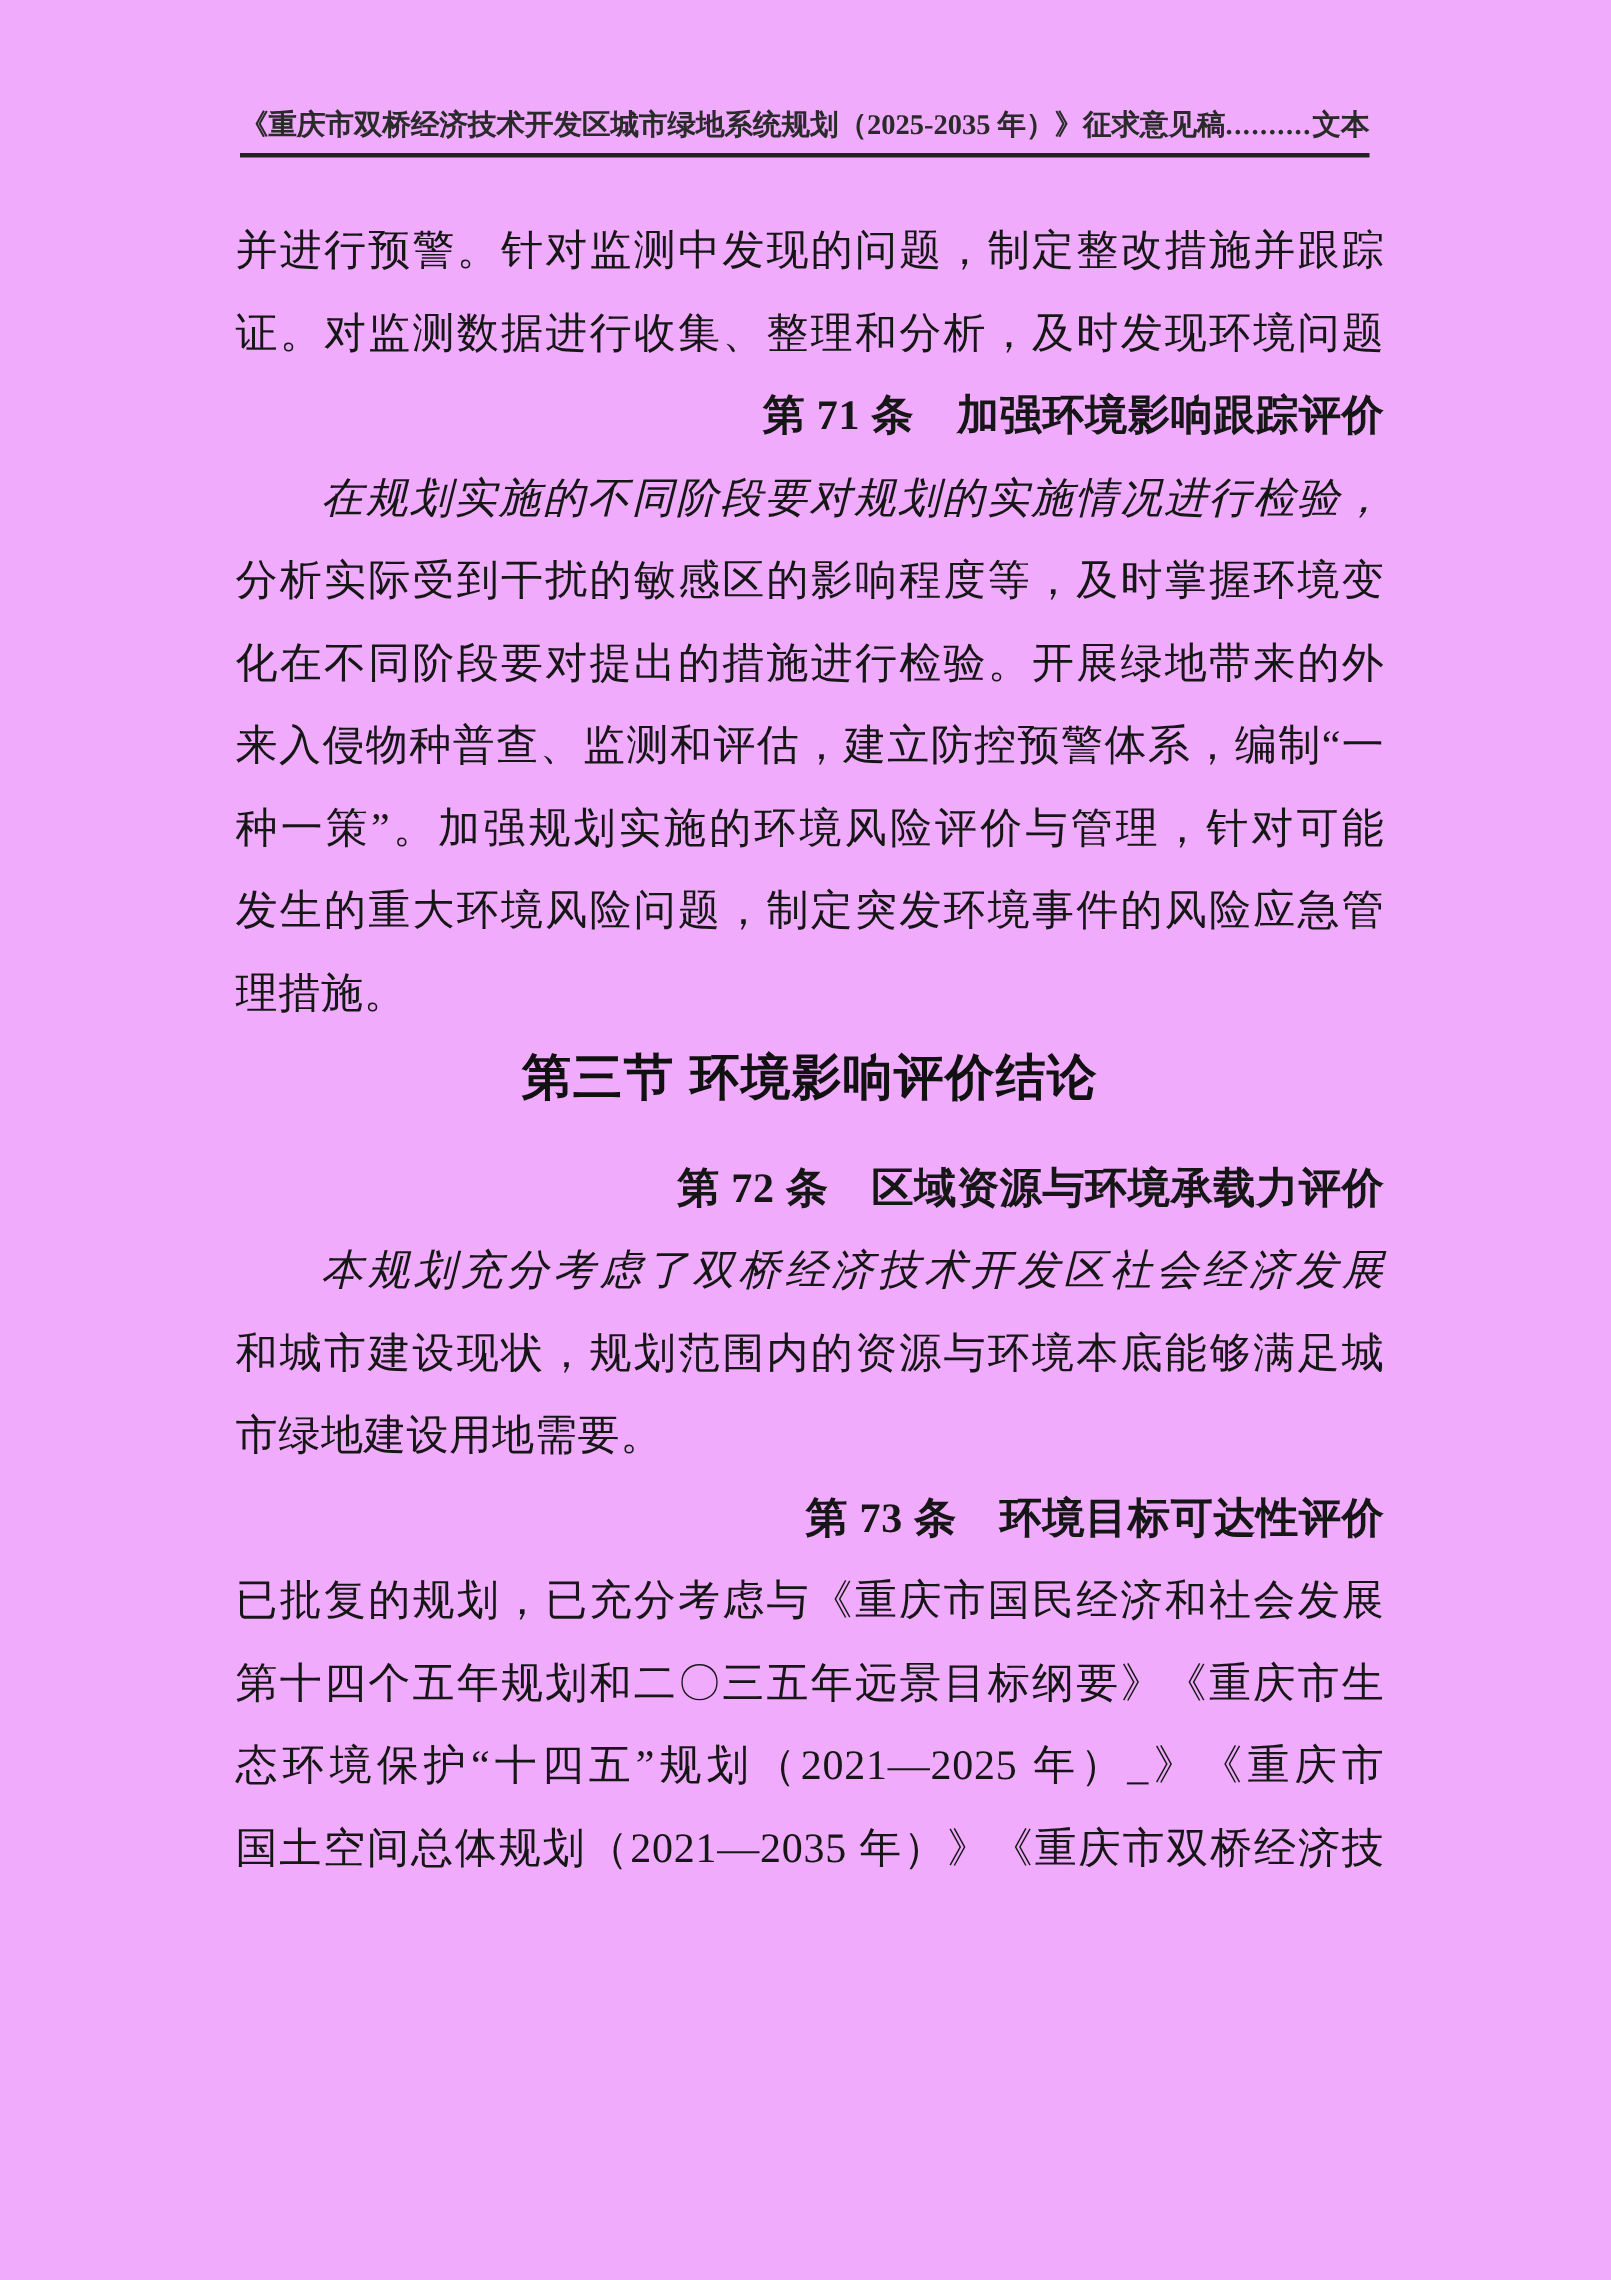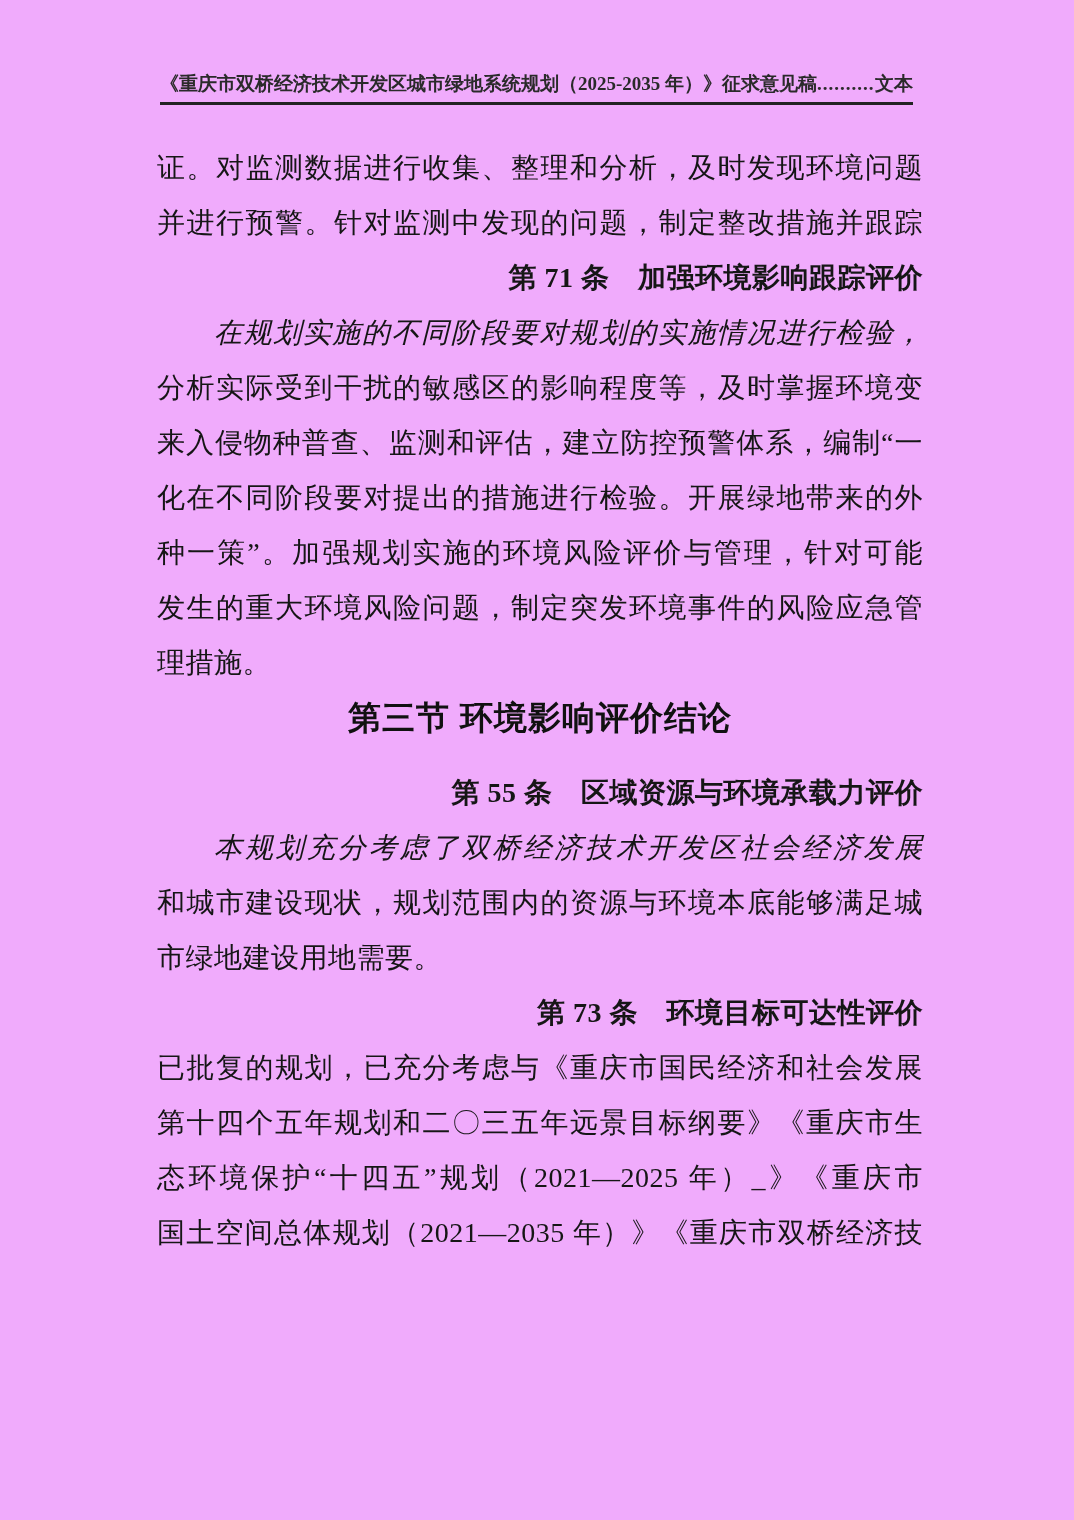--- a/index.html
+++ b/index.html
@@ -89,32 +89,32 @@
 
   <header class="doc-header">
     <div class="header-line">
       <span class="header-title">《重庆市双桥经济技术开发区城市绿地系统规划（2025-2035 年）》征求意见稿</span>
       <span class="header-leader">................................................................</span>
       <span class="header-suffix">文本</span>
     </div>
   </header>
 
   <main class="doc-body">
+    <div class="ln j">并进行预警。针对监测中发现的问题，制定整改措施并跟踪</div>
     <div class="ln j">证。对监测数据进行收集、整理和分析，及时发现环境问题</div>
-    <div class="ln j">并进行预警。针对监测中发现的问题，制定整改措施并跟踪</div>
     <div class="ln hd">第 71 条　加强环境影响跟踪评价</div>
     <div class="ln j ind">在规划实施的不同阶段要对规划的实施情况进行检验，</div>
     <div class="ln j">分析实际受到干扰的敏感区的影响程度等，及时掌握环境变</div>
+    <div class="ln j">化在不同阶段要对提出的措施进行检验。开展绿地带来的外</div>
     <div class="ln j">来入侵物种普查、监测和评估，建立防控预警体系，编制“一</div>
-    <div class="ln j">化在不同阶段要对提出的措施进行检验。开展绿地带来的外</div>
     <div class="ln j">种一策”。加强规划实施的环境风险评价与管理，针对可能</div>
     <div class="ln j">发生的重大环境风险问题，制定突发环境事件的风险应急管</div>
     <div class="ln">理措施。</div>
     <div class="ln sec">第三节 环境影响评价结论</div>
-    <div class="ln hd">第 55 条　区域资源与环境承载力评价</div>
+    <div class="ln hd">第 72 条　区域资源与环境承载力评价</div>
     <div class="ln j ind">本规划充分考虑了双桥经济技术开发区社会经济发展</div>
     <div class="ln j">和城市建设现状，规划范围内的资源与环境本底能够满足城</div>
     <div class="ln">市绿地建设用地需要。</div>
     <div class="ln hd">第 73 条　环境目标可达性评价</div>
     <div class="ln j">已批复的规划，已充分考虑与《重庆市国民经济和社会发展</div>
     <div class="ln j">第十四个五年规划和二〇三五年远景目标纲要》《重庆市生</div>
     <div class="ln j">态环境保护“十四五”规划（2021—2025 年）_》《重庆市</div>
     <div class="ln j">国土空间总体规划（2021—2035 年）》《重庆市双桥经济技</div>
   </main>
 

